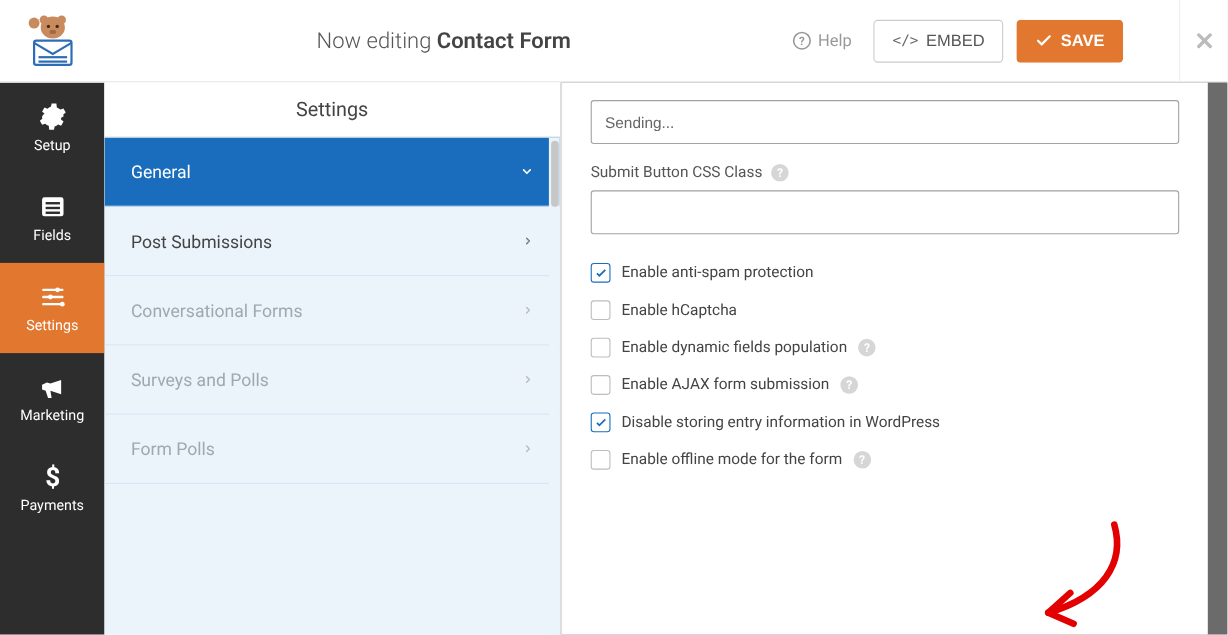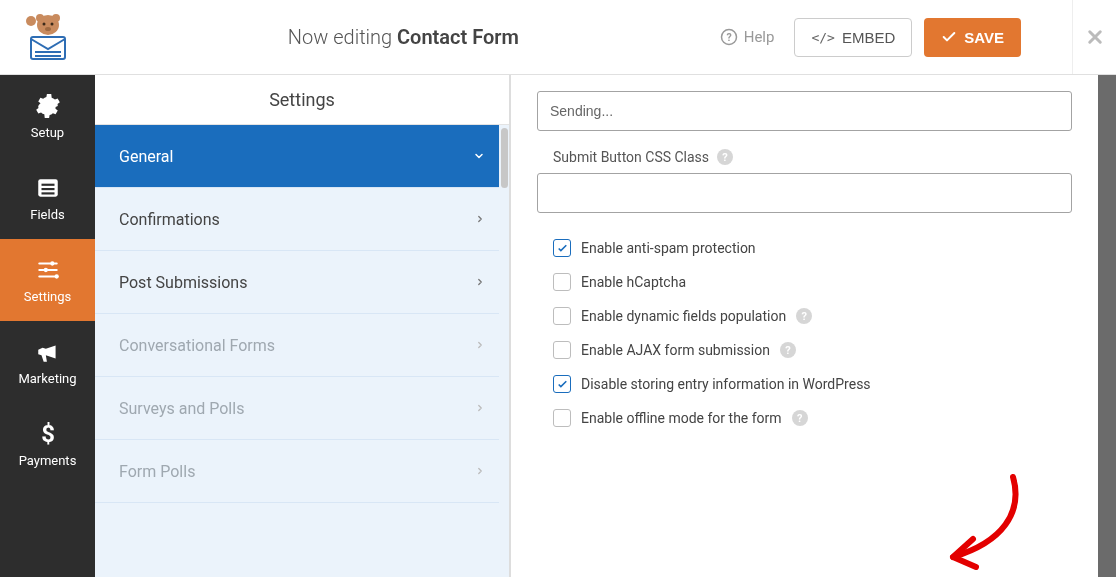--- a/index.html
+++ b/index.html
@@ -34,24 +34,24 @@
     .subpanel-scroll-thumb { width: 7px; height: 60px; background: #c7c7c7; border-radius: 4px; margin: 3px auto 0; }
     .subpanel-row { height: 63px; border-bottom: 1px solid #d8e6f5; display: flex; align-items: center; justify-content: space-between; padding: 0 24px; font-size: 16px; color: #444; cursor: pointer; }
     .subpanel-row.active { background: #1a6dbd; color: #fff; }
     .subpanel-row.disabled { color: #9fa8b0; }
 
 
     
     .content-wrap { flex: 1; background: #6b6b6b; padding-right: 18px; }
     .content-card { background: #fff; height: 100%; padding: 16px 26px 30px 26px; border-left: 1px solid #ddd; }
     .field-input { width: 100%; height: 40px; border: 1px solid #a3a3a3; border-radius: 3px; padding: 0 12px; font-size: 14px; color: #666; background: #fff; }
-    .field-label { font-size: 14px; color: #555; margin: 18px 16px 8px; display: flex; align-items: center; gap: 8px; }
+    .field-label { font-size: 14px; color: #555; margin: 18px 0 8px; display: flex; align-items: center; gap: 8px; }
     .help-q { width: 16px; height: 16px; border-radius: 50%; background: #d6d6d6; color: #fff; font-size: 11px; display: inline-flex; align-items: center; justify-content: center; font-weight: 700; }
 
-    .check-row { display: flex; align-items: center; gap: 10px; margin: 16px 16px; font-size: 14px; color: #444; }
+    .check-row { display: flex; align-items: center; gap: 10px; margin: 16px 0; font-size: 14px; color: #444; }
     .chk { width: 18px; height: 18px; border: 1px solid #bdbdbd; border-radius: 3px; display: inline-flex; align-items: center; justify-content: center; background: #fff; flex-shrink: 0; }
     .chk.checked { border-color: #1a6dbd; }
     .chk.checked svg { display: block; }
     .chk svg { display: none; width: 13px; height: 13px; stroke: #1a6dbd; stroke-width: 3; fill: none; }
 
     
     .arrow-annot { position: absolute; right: 88px; top: 392px; pointer-events: none; }
   </style>
 </head>
 <body>
@@ -148,26 +148,20 @@
   <div class="subpanel">
     <div class="subpanel-title">Settings</div>
     <div class="subpanel-list">
       <div class="subpanel-row active">
         <span>General</span>
         <svg width="12" height="12" viewBox="0 0 24 24">
             <path d="M6 9l6 6 6-6" stroke="#fff" stroke-width="3" fill="none" stroke-linecap="round" stroke-linejoin="round"></path>
           </svg>
       </div>
       <div class="subpanel-row">
-        <span>Confirmations</span>
-        <svg width="10" height="10" viewBox="0 0 24 24">
-            <path d="M9 6l6 6-6 6" stroke="#777" stroke-width="3" fill="none" stroke-linecap="round" stroke-linejoin="round"></path>
-          </svg>
-      </div>
-      <div class="subpanel-row">
         <span>Post Submissions</span>
         <svg width="10" height="10" viewBox="0 0 24 24">
             <path d="M9 6l6 6-6 6" stroke="#777" stroke-width="3" fill="none" stroke-linecap="round" stroke-linejoin="round"></path>
           </svg>
       </div>
       <div class="subpanel-row disabled">
         <span>Conversational Forms</span>
         <svg width="10" height="10" viewBox="0 0 24 24">
             <path d="M9 6l6 6-6 6" stroke="#bbb" stroke-width="3" fill="none" stroke-linecap="round" stroke-linejoin="round"></path>
           </svg>

